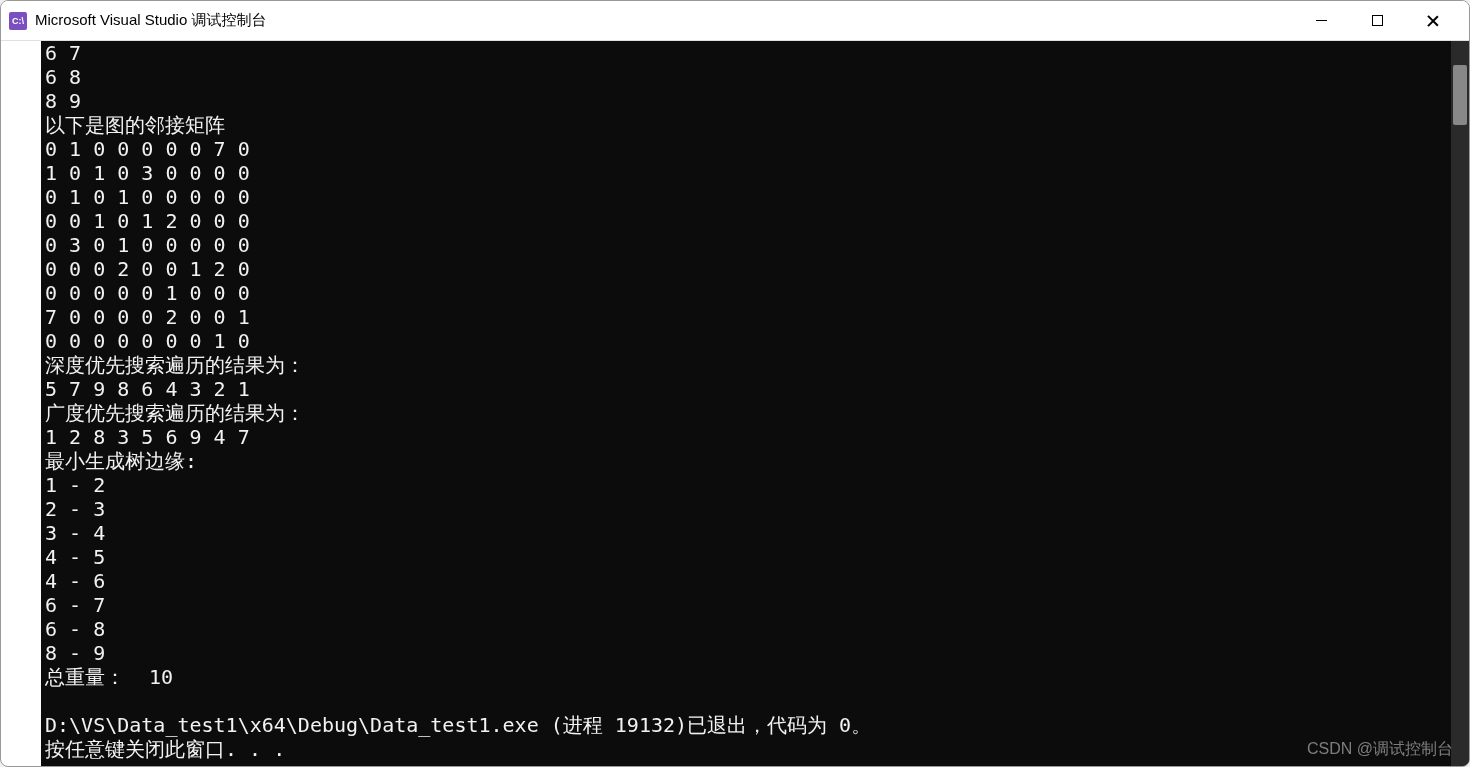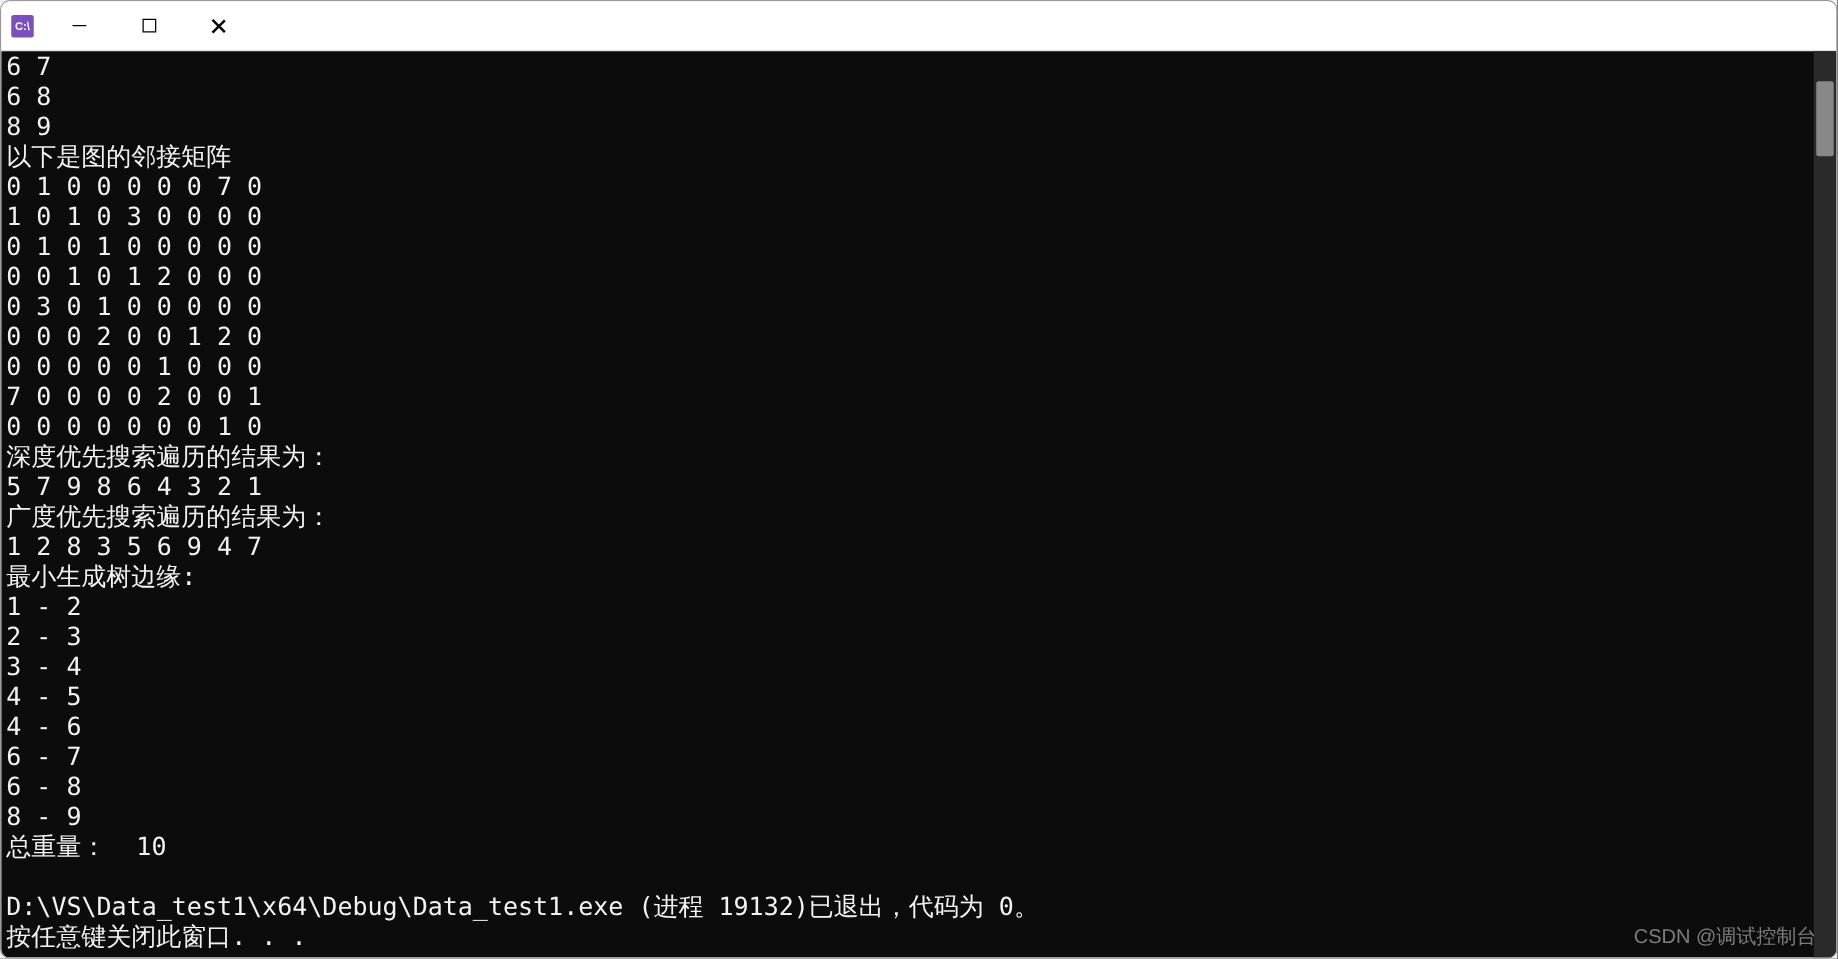--- a/index.html
+++ b/index.html
@@ -73,20 +73,21 @@
       content:''; position:absolute; left:6px; top:0; width:1.5px; height:14px; background:#000;
     }
     .close-glyph::before { transform: rotate(45deg);}
     .close-glyph::after { transform: rotate(-45deg);}
 
     .console-body {
       flex: 1;
       background: #0c0c0c;
       position: relative;
       display: flex;
+      margin-left: 40px;
     }
     .console-content {
       flex: 1;
       color: #f2f2f2;
       font-family: "NSimSun", "SimSun", "Consolas", monospace;
       font-size: 20px;
       line-height: 24px;
       white-space: pre;
       padding: 0 4px;
       overflow: hidden;
@@ -114,20 +115,21 @@
       font-family: "Microsoft YaHei", sans-serif;
       pointer-events: none;
     }
   </style>
 </head>
 <body>
 
 <div class="window">
   <div class="titlebar">
     <div class="titlebar-icon">C:\</div>
+    <div class="titlebar-title">Microsoft Visual Studio 调试控制台</div>
     <div class="titlebar-controls">
       <div class="titlebar-btn">
           <div class="minimize-glyph"></div>
         </div>
       <div class="titlebar-btn">
           <div class="maximize-glyph"></div>
         </div>
       <div class="titlebar-btn close">
           <div class="close-glyph"></div>
         </div>

